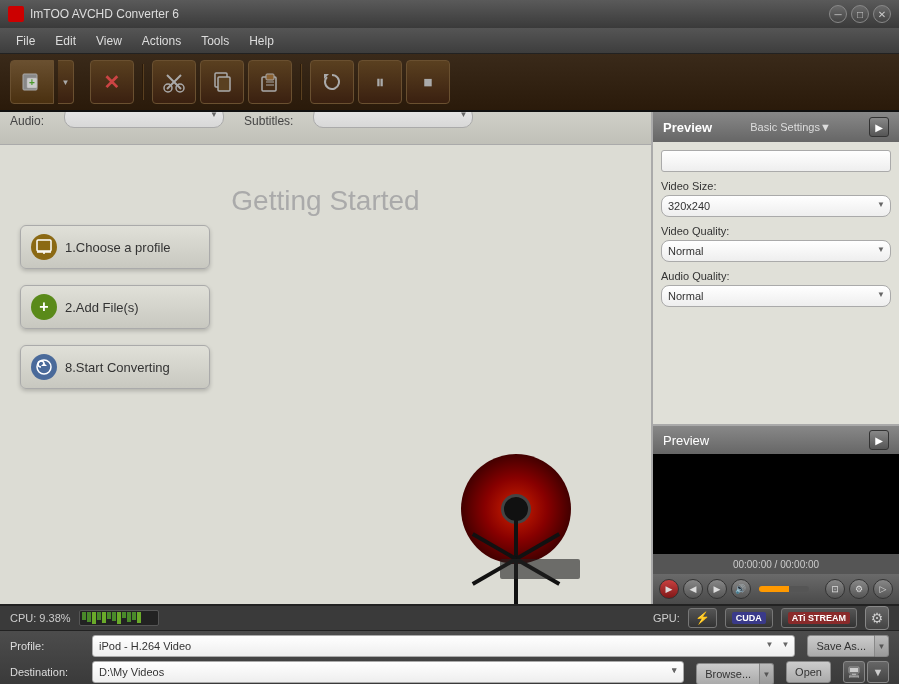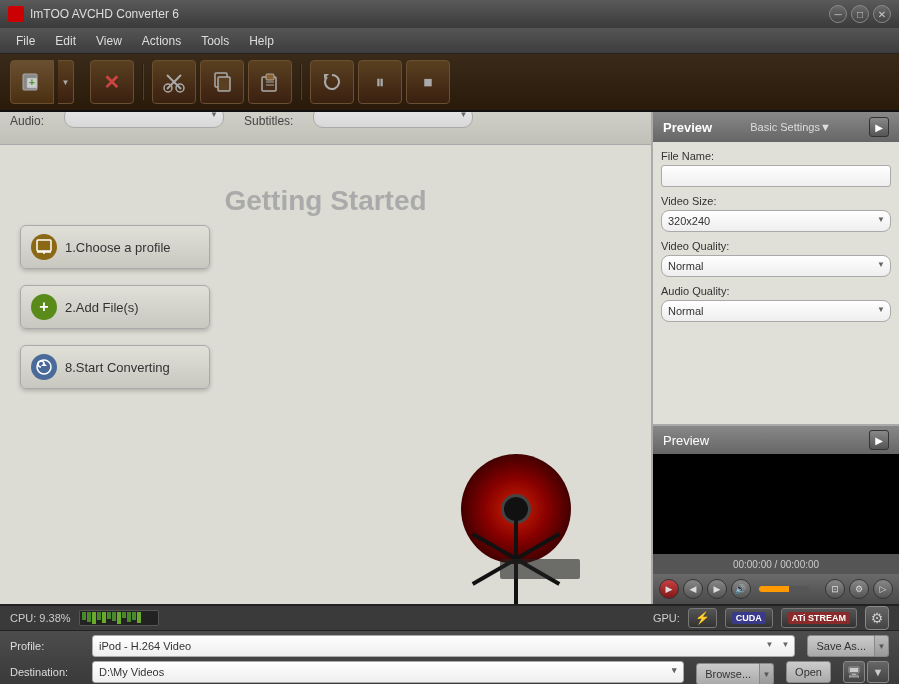--- a/index.html
+++ b/index.html
@@ -146,21 +146,21 @@
       padding: 20px;
       position: relative;
     }
     .getting-started-title {
       position: absolute;
       top: 40px;
       left: 0; right: 0;
       text-align: center;
       font-size: 28px;
       color: #aaa;
-      font-weight: bold;
+      font-weight: normal;
     }
 
     
     .steps-panel {
       display: flex;
       flex-direction: column;
       gap: 16px;
       margin-top: 60px;
       z-index: 1;
     }
@@ -626,21 +626,20 @@
       <span class="profile-title">Preview</span>
       <div class="basic-settings-btn">
         <span>Basic Settings</span>
         <span>▼</span>
       </div>
       <div class="expand-arrow">▶</div>
     </div>
 
     <div class="right-panel-scroll">
       <div class="profile-field">
-        <label>File Name:</label>
         <input class="profile-input" type="text" value="" style="">
       </div>
       <div class="profile-field">
         <label>Video Size:</label>
         <div class="profile-select-wrap">
           <select class="profile-select">
             <option>320x240</option>
             <option>640x480</option>
             <option>720x480</option>
             <option>1280x720</option>

